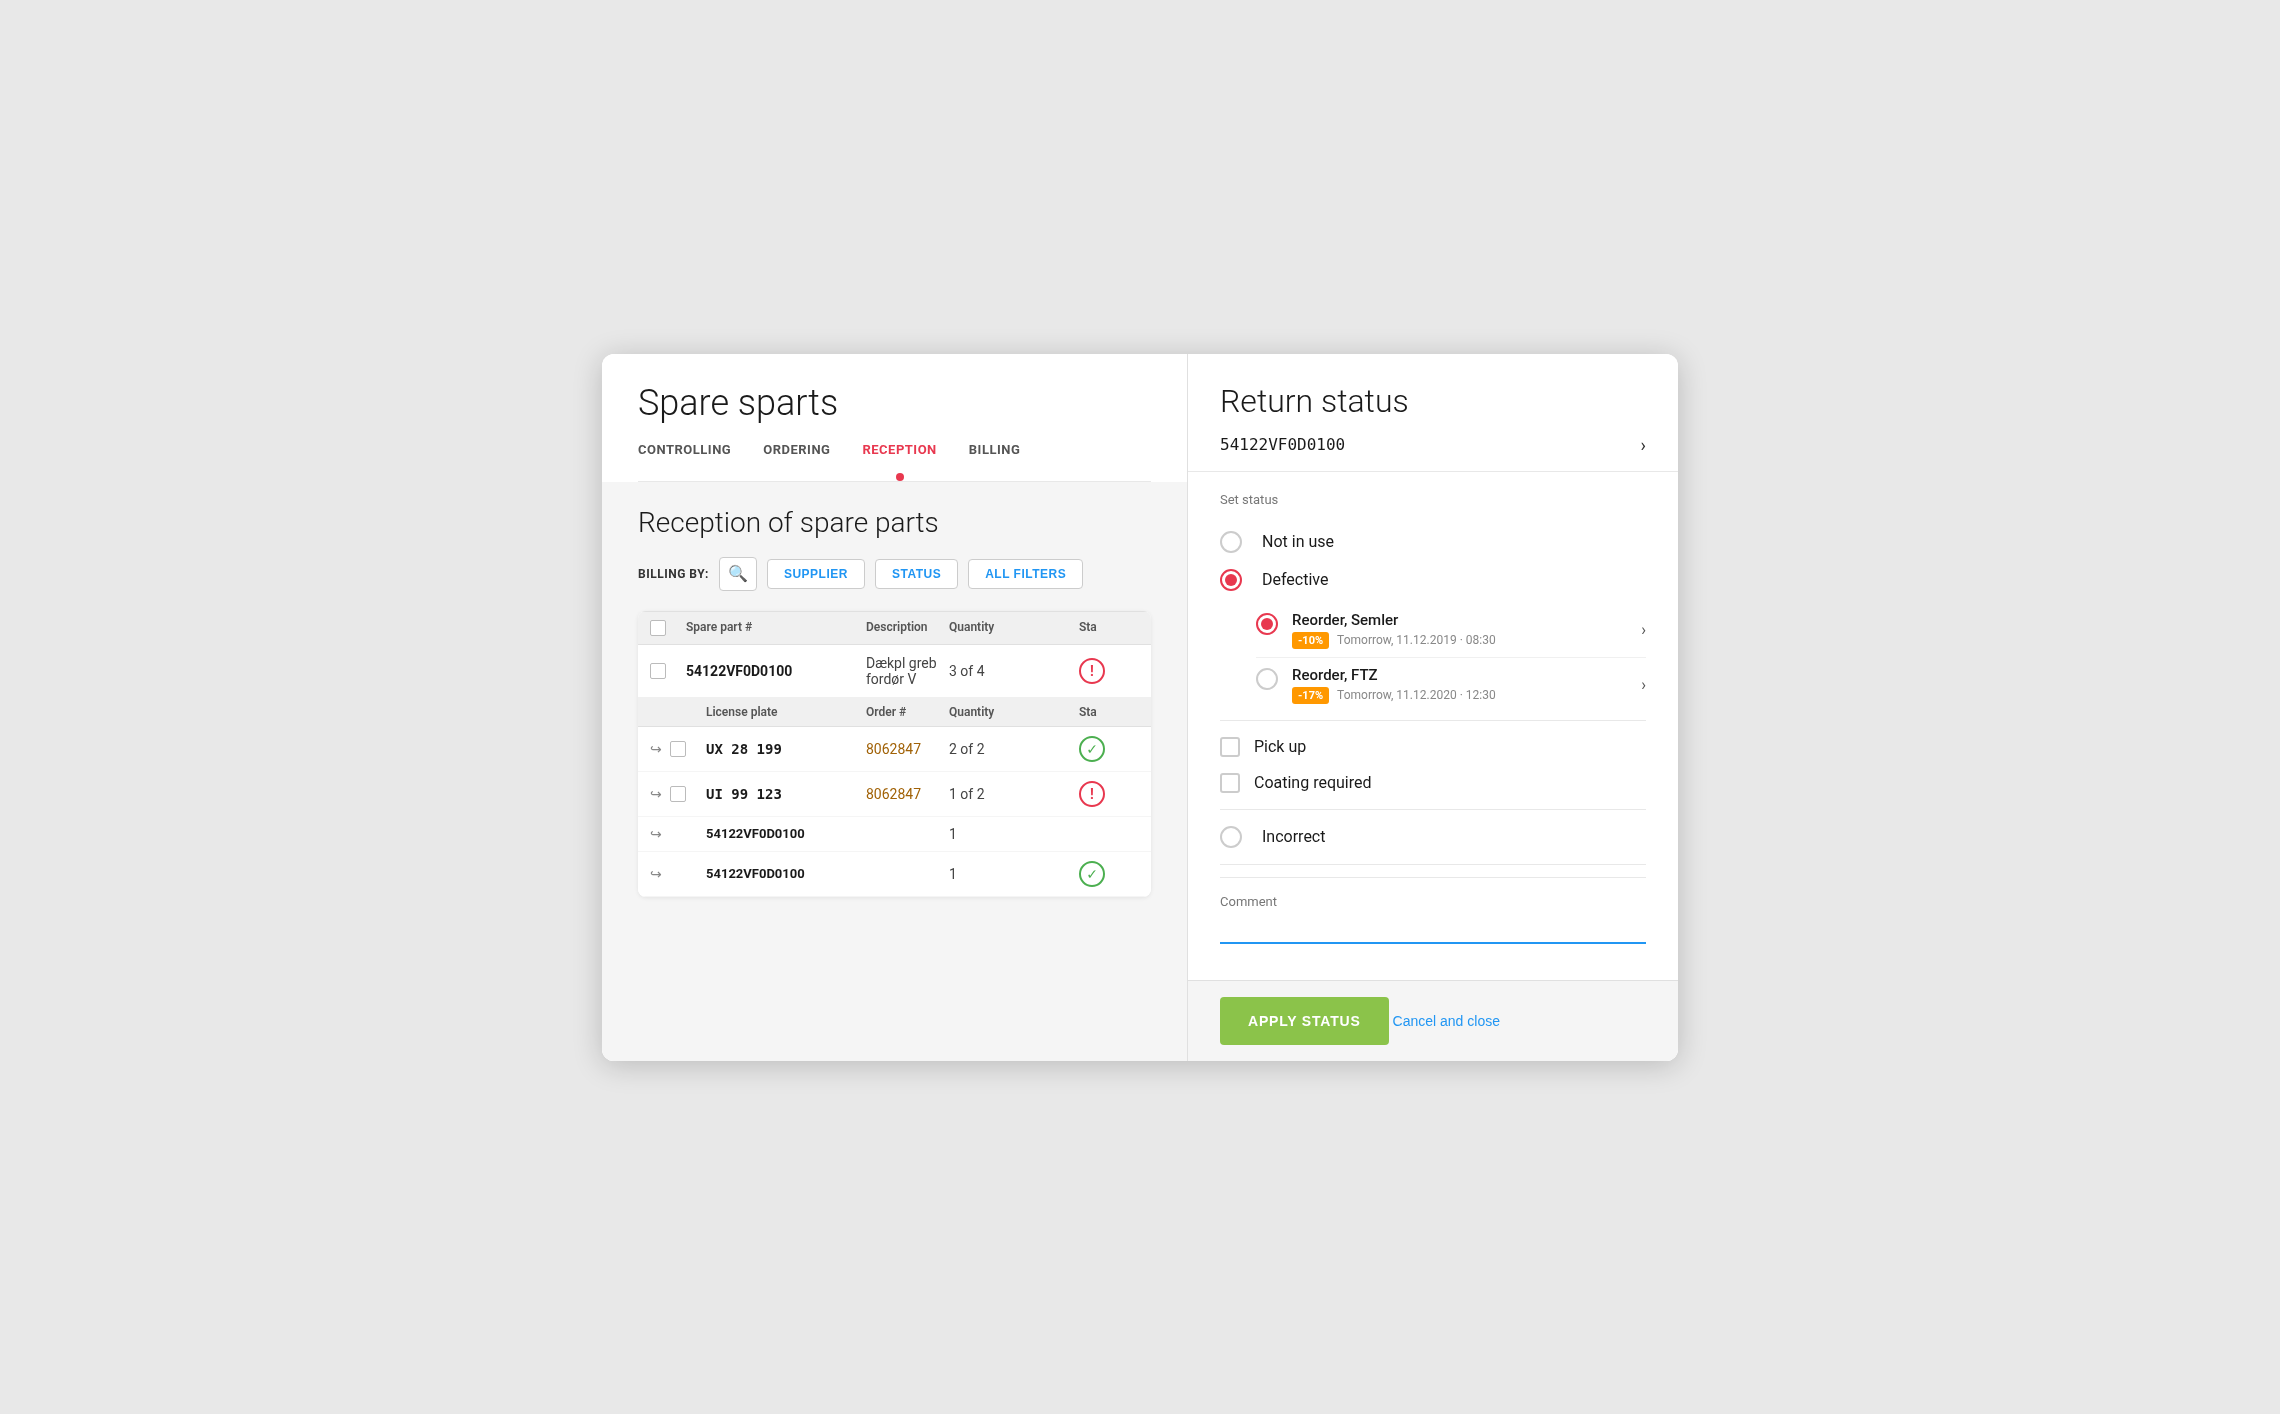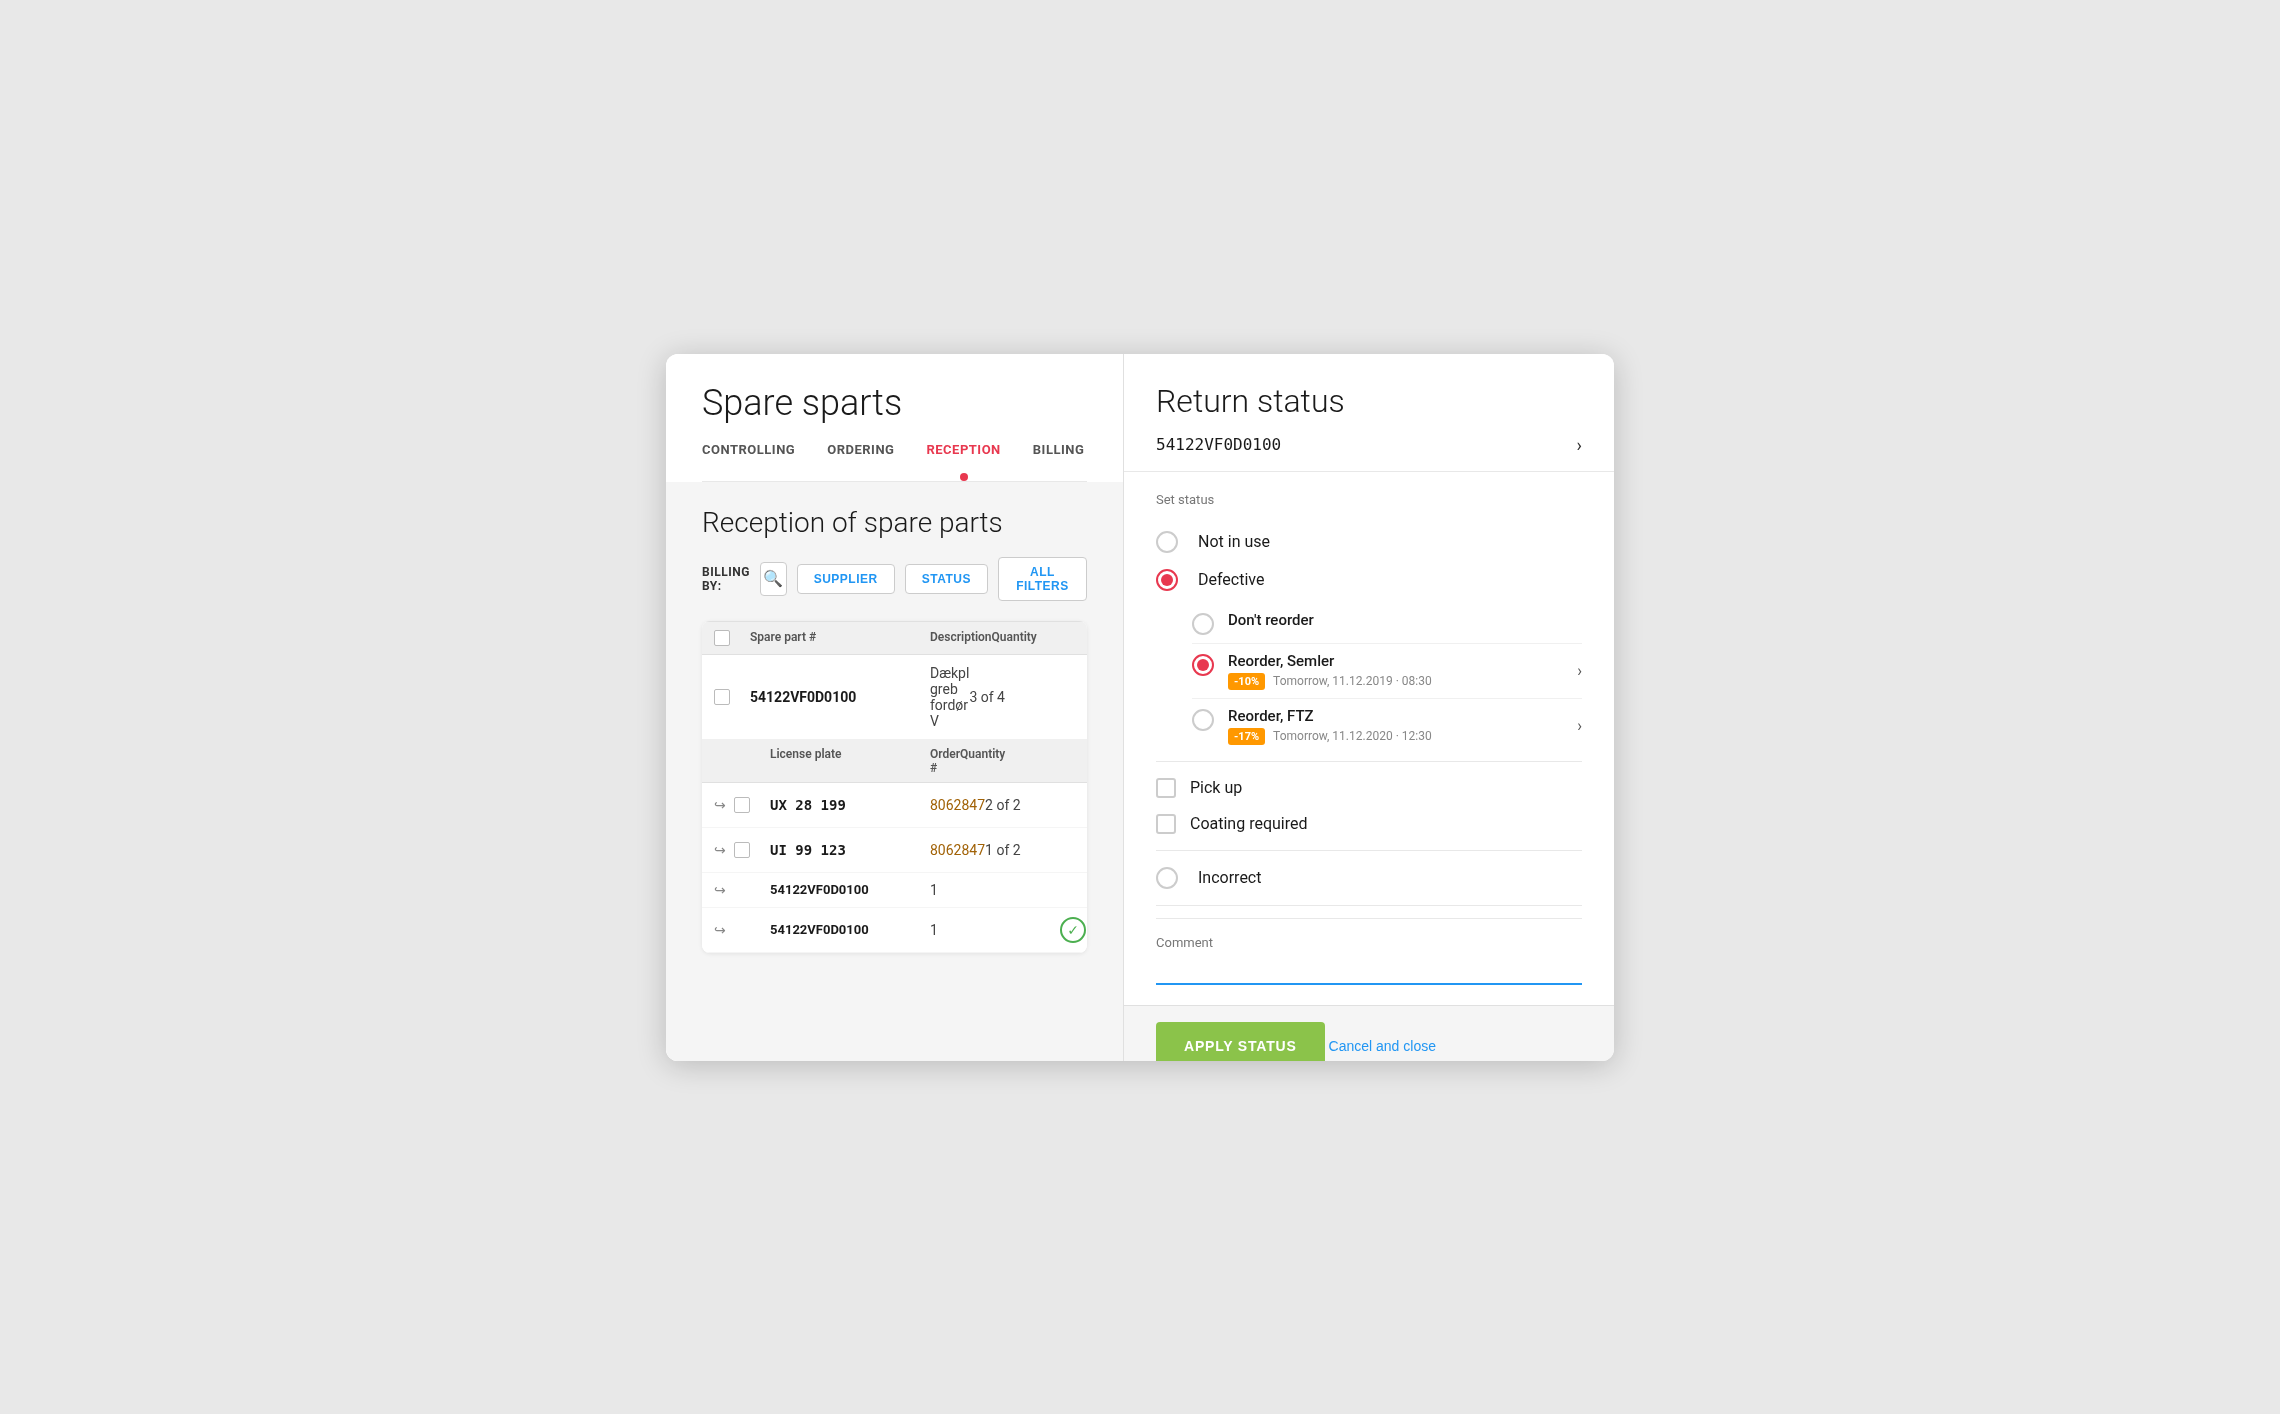--- a/index.html
+++ b/index.html
@@ -6,21 +6,21 @@
     body {
       font-family: -apple-system, BlinkMacSystemFont, 'Segoe UI', Roboto, sans-serif;
       background: #e8e8e8;
       display: flex;
       align-items: center;
       justify-content: center;
       min-height: 100vh;
       padding: 20px;
     }
     .app-container {
-      width: 948px;
+      width: 1076px;
       height: 707px;
       background: #fff;
       border-radius: 12px;
       overflow: hidden;
       display: flex;
       box-shadow: 0 4px 30px rgba(0,0,0,0.2);
     }
     
     .left-panel {
       flex: 1;
@@ -583,26 +583,20 @@
 
       <div class="radio-option">
         <div class="radio-outer selected">
           <div class="radio-inner"></div>
         </div>
         <span class="radio-option-label">Defective</span>
       </div>
 
       <div class="sub-options">
 
-        <div class="sub-radio-option">
-          <div class="radio-outer" style="margin-top:2px;"></div>
-          <div class="sub-radio-content">
-            <div class="sub-radio-title">Don't reorder</div>
-          </div>
-        </div>
 
         <div class="sub-radio-option">
           <div class="radio-outer selected" style="margin-top:2px;">
             <div class="radio-inner"></div>
           </div>
           <div class="sub-radio-content">
             <div class="sub-radio-title">Reorder, Semler</div>
             <div class="sub-radio-detail">
               <span class="discount-badge">-10%</span>
               <span class="sub-radio-date">Tomorrow, 11.12.2019 · 08:30</span>

